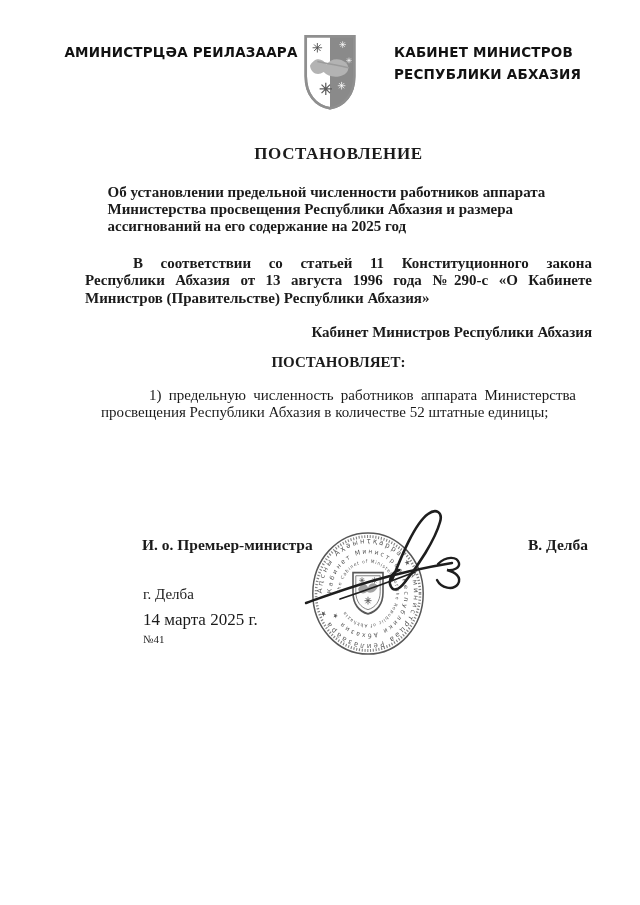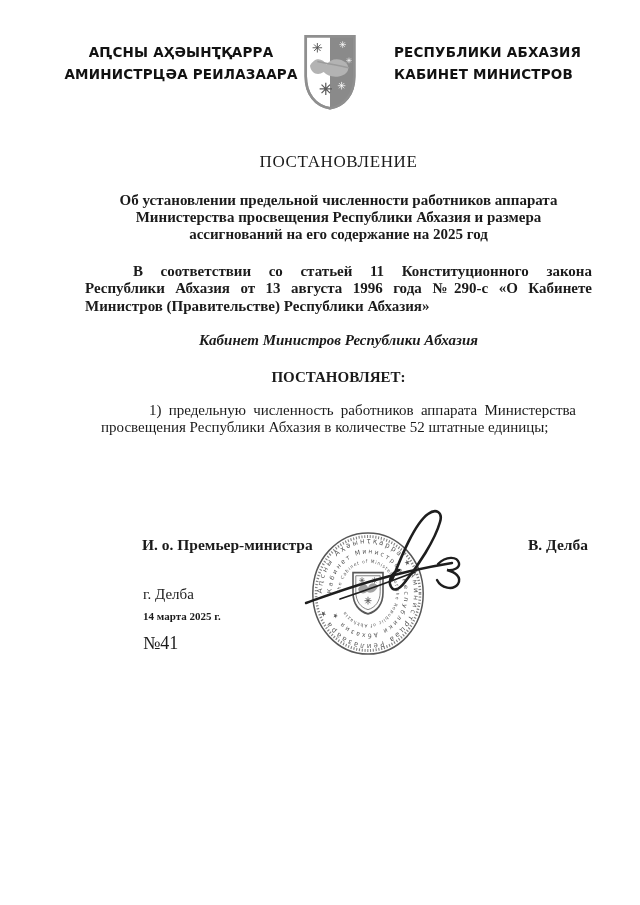--- a/index.html
+++ b/index.html
@@ -17,51 +17,50 @@
   }
   .org-right {
     position:absolute; left:394px; top:41px; width:210px; text-align:left;
     font-family:"DejaVu Sans","Liberation Sans",sans-serif;
     font-weight:bold; font-size:13.5px; line-height:22px; color:#121212;
     letter-spacing:0.2px;
   }
   .crest { position:absolute; left:302px; top:33px; }
   
   .doc { position:absolute; left:85px; top:144px; width:507px; font-size:15px; }
-  .kind-title { text-align:center; font-weight:normal; font-size:17px; letter-spacing:0.6px; margin:8px; }
-  .subject { margin:20px auto 0; max-width:462px; text-align:center; font-weight:bold; line-height:17px; }
+  .kind-title { text-align:center; font-weight:bold; font-size:17px; letter-spacing:0.6px; margin:0; }
+  .subject { margin:20px auto 0; max-width:462px; font-weight:bold; line-height:17px; }
   .preamble { margin:20px 0 0; text-align:justify; text-indent:48px; line-height:17.3px;font-weight:bold; }
-  .authority { margin:17px 0 0; text-align:center; font-weight:bold;font-style:italic; }
-  .resolves { margin:20px 0 0; text-align:center; font-weight:bold; }
+  .authority { margin:17px 0 0; text-align:right; font-weight:bold; }
+  .resolves { margin:13px 0 0; text-align:center; font-weight:bold; }
   .body-intro { margin:18px 0 2px; text-indent:48px; line-height:17.3px; }
   .item { margin:16px; text-align:justify; text-indent:48px; line-height:17.3px; }
   
   .sig-line {
     position:absolute; top:536px; left:142px; width:446px;
     display:flex; justify-content:space-between;
     font-weight:bold; font-size:15.5px;
   }
   .place-line  { position:absolute; left:143px; top:586px; font-size:15px; }
-  .date-line   { position:absolute; left:143px; top:610px; font-size:11px;font-weight:bold; }
-  .number-line { position:absolute; left:143px; top:633px; font-size:18px;text-align:center; }
+  .date-line   { position:absolute; left:143px; top:610px; font-size:17px; }
+  .number-line { position:absolute; left:143px; top:633px; font-size:11px;text-align:center; }
   
   .stamp { position:absolute; left:311px; top:531px; width:114px; height:125px; opacity:0.92; }
   .stamp text {
     font-family:"DejaVu Sans","Liberation Sans",sans-serif;
     fill:#4a4a4a;
   }
   .autograph { position:absolute; left:292px; top:498px; width:185px; height:120px; }
 </style>
 </head>
 <body>
 
 <div class="page">
 
   <div class="org-left">
-    <div>АԤСНЫ АҲӘЫНҬҚАРРА</div>
     <div>АМИНИСТРЦӘА РЕИЛАЗААРА</div>
   </div>
 
   <div class="crest">
     <svg width="56" height="78" viewBox="0 0 52 74">
       <defs>
         <path id="shieldShape" d="M3,3 H49 V41 C49,58 40,69 26,71.5 C12,69 3,58 3,41 Z"></path>
         <clipPath id="shieldClip">
             <use href="#shieldShape"></use>
           </clipPath>
@@ -80,22 +79,22 @@
         <use href="#ast1" transform="translate(38,11) scale(0.7)" stroke="#ffffff"></use>
         <use href="#ast1" transform="translate(44,26) scale(0.6)" stroke="#ffffff"></use>
         <use href="#ast1" transform="translate(37,50) scale(0.8)" stroke="#ffffff"></use>
         <use href="#ast1" transform="translate(22,53) scale(1.3)" stroke="#5a5a5a"></use>
       </g>
       <use href="#shieldShape" fill="none" stroke="#8f8f8f" stroke-width="2.4"></use>
     </svg>
   </div>
 
   <div class="org-right">
+    <div>КАБИНЕТ МИНИСТРОВ</div>
     <div>РЕСПУБЛИКИ АБХАЗИЯ</div>
-    <div>КАБИНЕТ МИНИСТРОВ</div>
   </div>
 
   <div class="doc">
     <p class="kind-title">ПОСТАНОВЛЕНИЕ</p>
     <p class="subject">Об установлении предельной численности работников аппарата Министерства просвещения Республики Абхазия и размера ассигнований на его содержание на 2025 год</p>
     <p class="preamble">В соответствии со статьей 11 Конституционного закона Республики Абхазия от 13 августа 1996 года №290-с «О Кабинете Министров (Правительстве) Республики Абхазия»</p>
     <p class="authority">Кабинет Министров Республики Абхазия</p>
     <p class="resolves">ПОСТАНОВЛЯЕТ:</p>
     <p class="item">1) предельную численность работников аппарата Министерства просвещения Республики Абхазия в количестве 52 штатные единицы;</p>
   </div>

